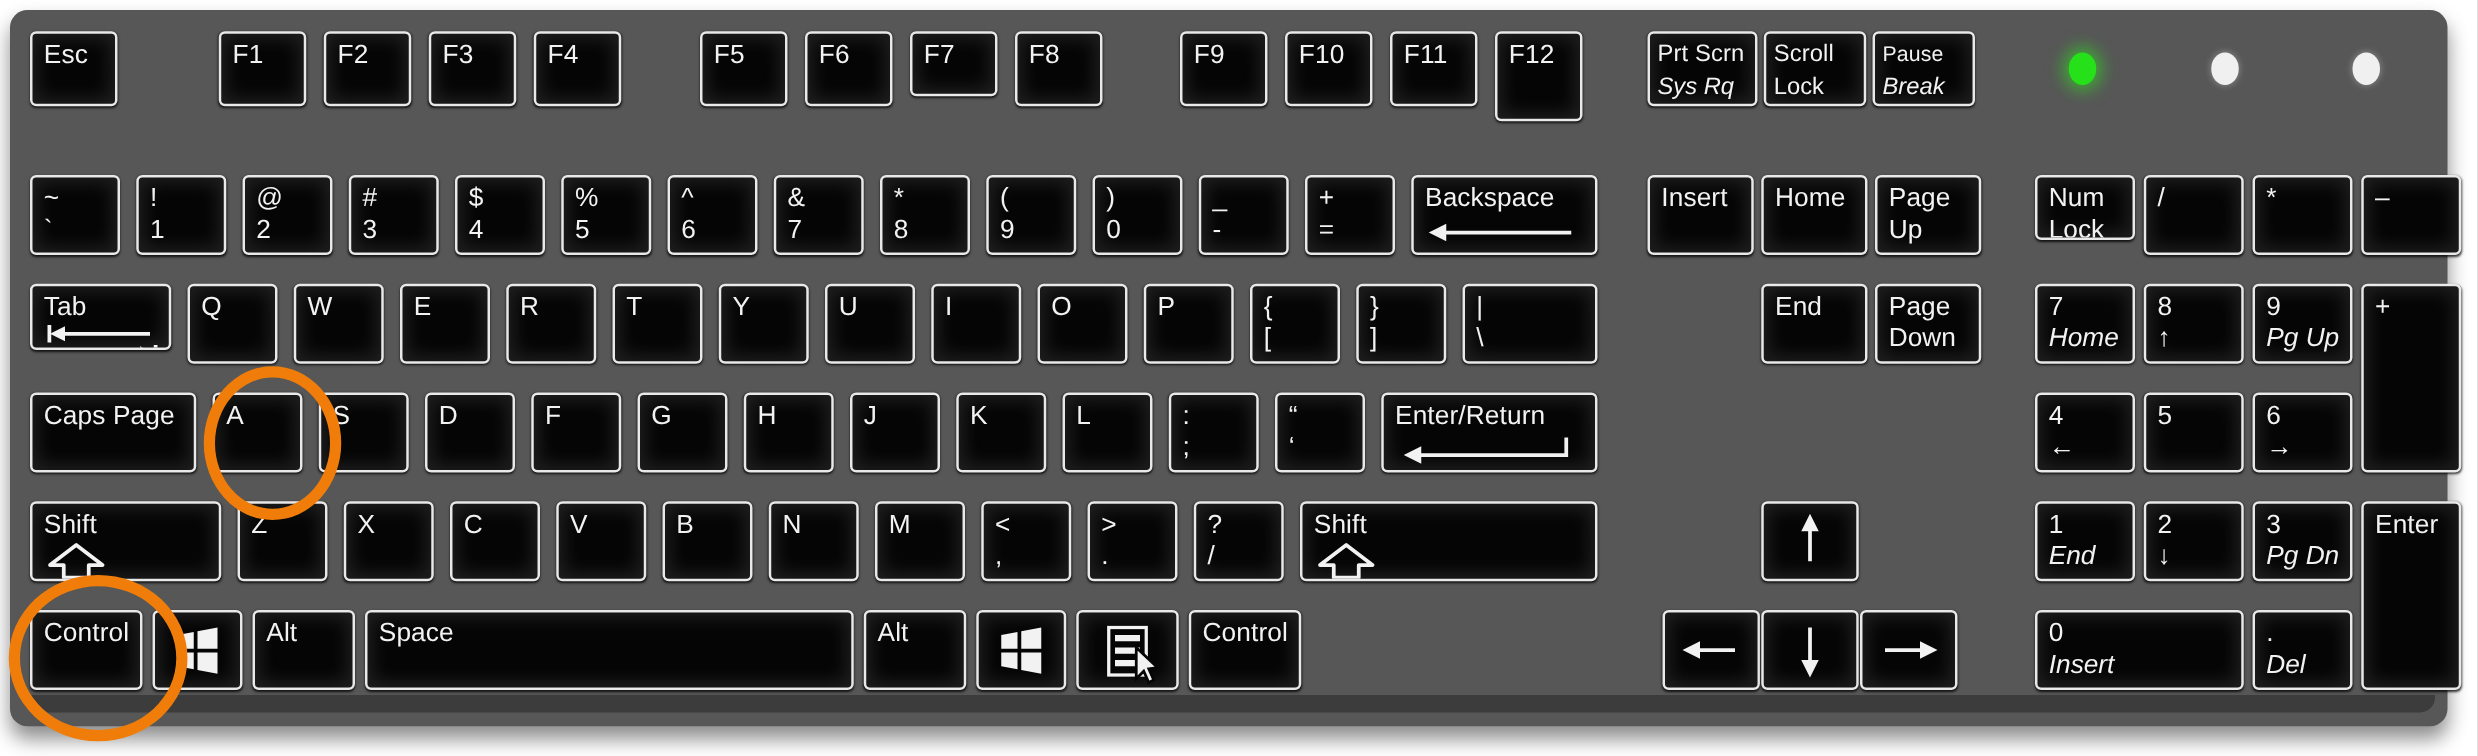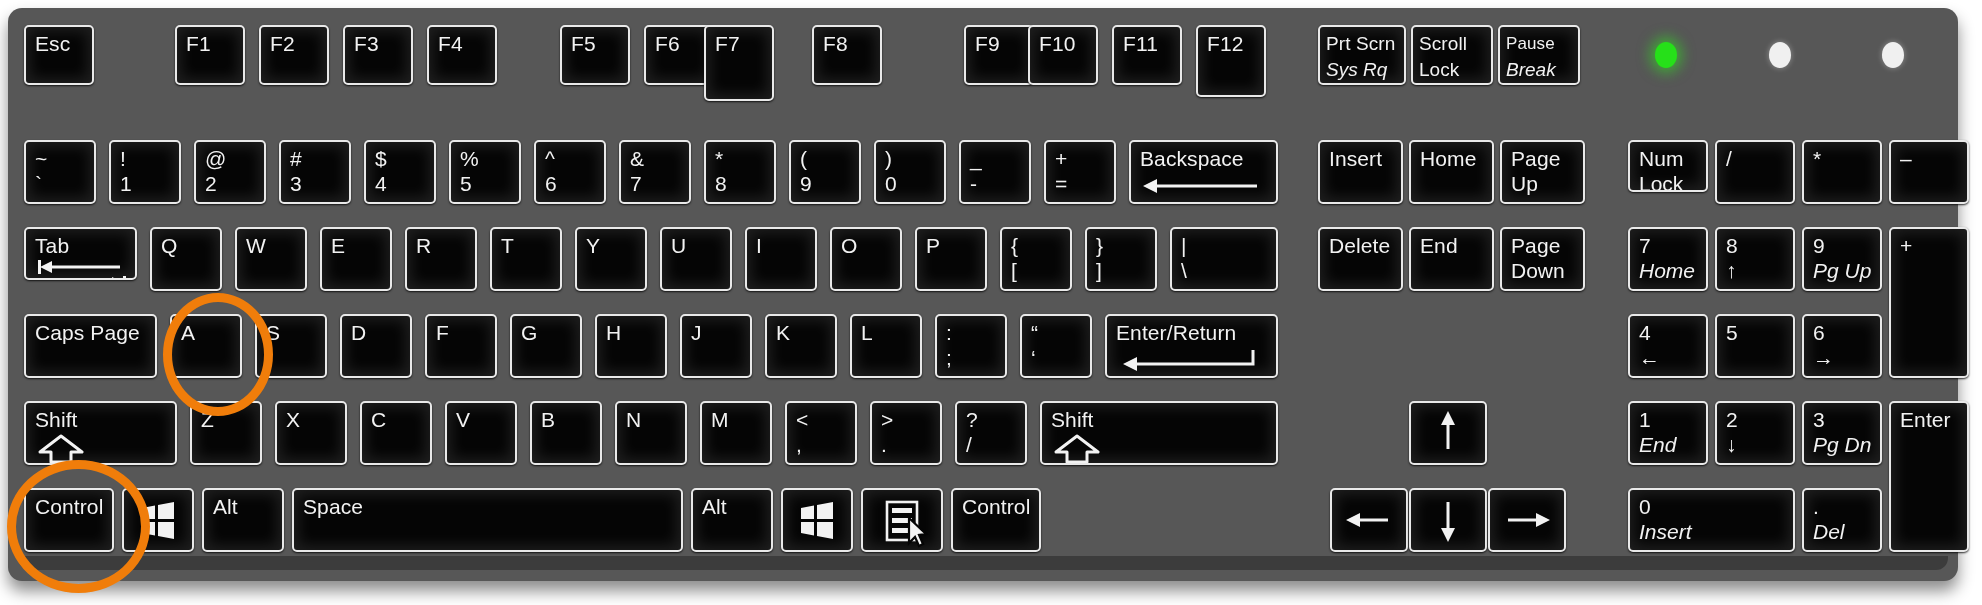--- a/index.html
+++ b/index.html
@@ -109,28 +109,28 @@
   <div class="key" style="left:427px;top:25px;width:70px;height:60px;">
     <span class="lbl">F4</span>
   </div>
 
   <div class="key" style="left:560px;top:25px;width:70px;height:60px;">
     <span class="lbl">F5</span>
   </div>
   <div class="key" style="left:644px;top:25px;width:70px;height:60px;">
     <span class="lbl">F6</span>
   </div>
-  <div class="key" style="left:704px;top:25px;width:70px;height:76px;text-align:right;">
+  <div class="key" style="left:728px;top:25px;width:70px;height:52px;text-align:right;">
     <span class="lbl">F7</span>
   </div>
   <div class="key" style="left:812px;top:25px;width:70px;height:60px;">
     <span class="lbl">F8</span>
   </div>
 
-  <div class="key" style="left:944px;top:25px;width:70px;height:60px;margin-left:20px;">
+  <div class="key" style="left:944px;top:25px;width:70px;height:60px;">
     <span class="lbl">F9</span>
   </div>
   <div class="key" style="left:1028px;top:25px;width:70px;height:60px;">
     <span class="lbl">F10</span>
   </div>
   <div class="key" style="left:1112px;top:25px;width:70px;height:60px;">
     <span class="lbl">F11</span>
   </div>
   <div class="key" style="left:1196px;top:25px;width:70px;height:72px;">
     <span class="lbl">F12</span>
@@ -289,23 +289,20 @@
   </div>
   <div class="key" style="left:1085px;top:227px;width:72px;height:64px;">
     <span class="lbl">}</span>
     <span class="lbl2">]</span>
   </div>
   <div class="key" style="left:1170px;top:227px;width:108px;height:64px;">
     <span class="lbl">|</span>
     <span class="lbl2">\</span>
   </div>
 
-  <div class="key" style="left:1318px;top:227px;width:85px;height:64px;">
-    <span class="lbl">Delete</span>
-  </div>
   <div class="key" style="left:1409px;top:227px;width:85px;height:64px;">
     <span class="lbl">End</span>
   </div>
   <div class="key" style="left:1500px;top:227px;width:85px;height:64px;">
     <span class="lbl">Page</span>
     <span class="lbl2">Down</span>
   </div>
 
   <div class="key" style="left:1628px;top:227px;width:80px;height:64px;">
     <span class="lbl">7</span>

